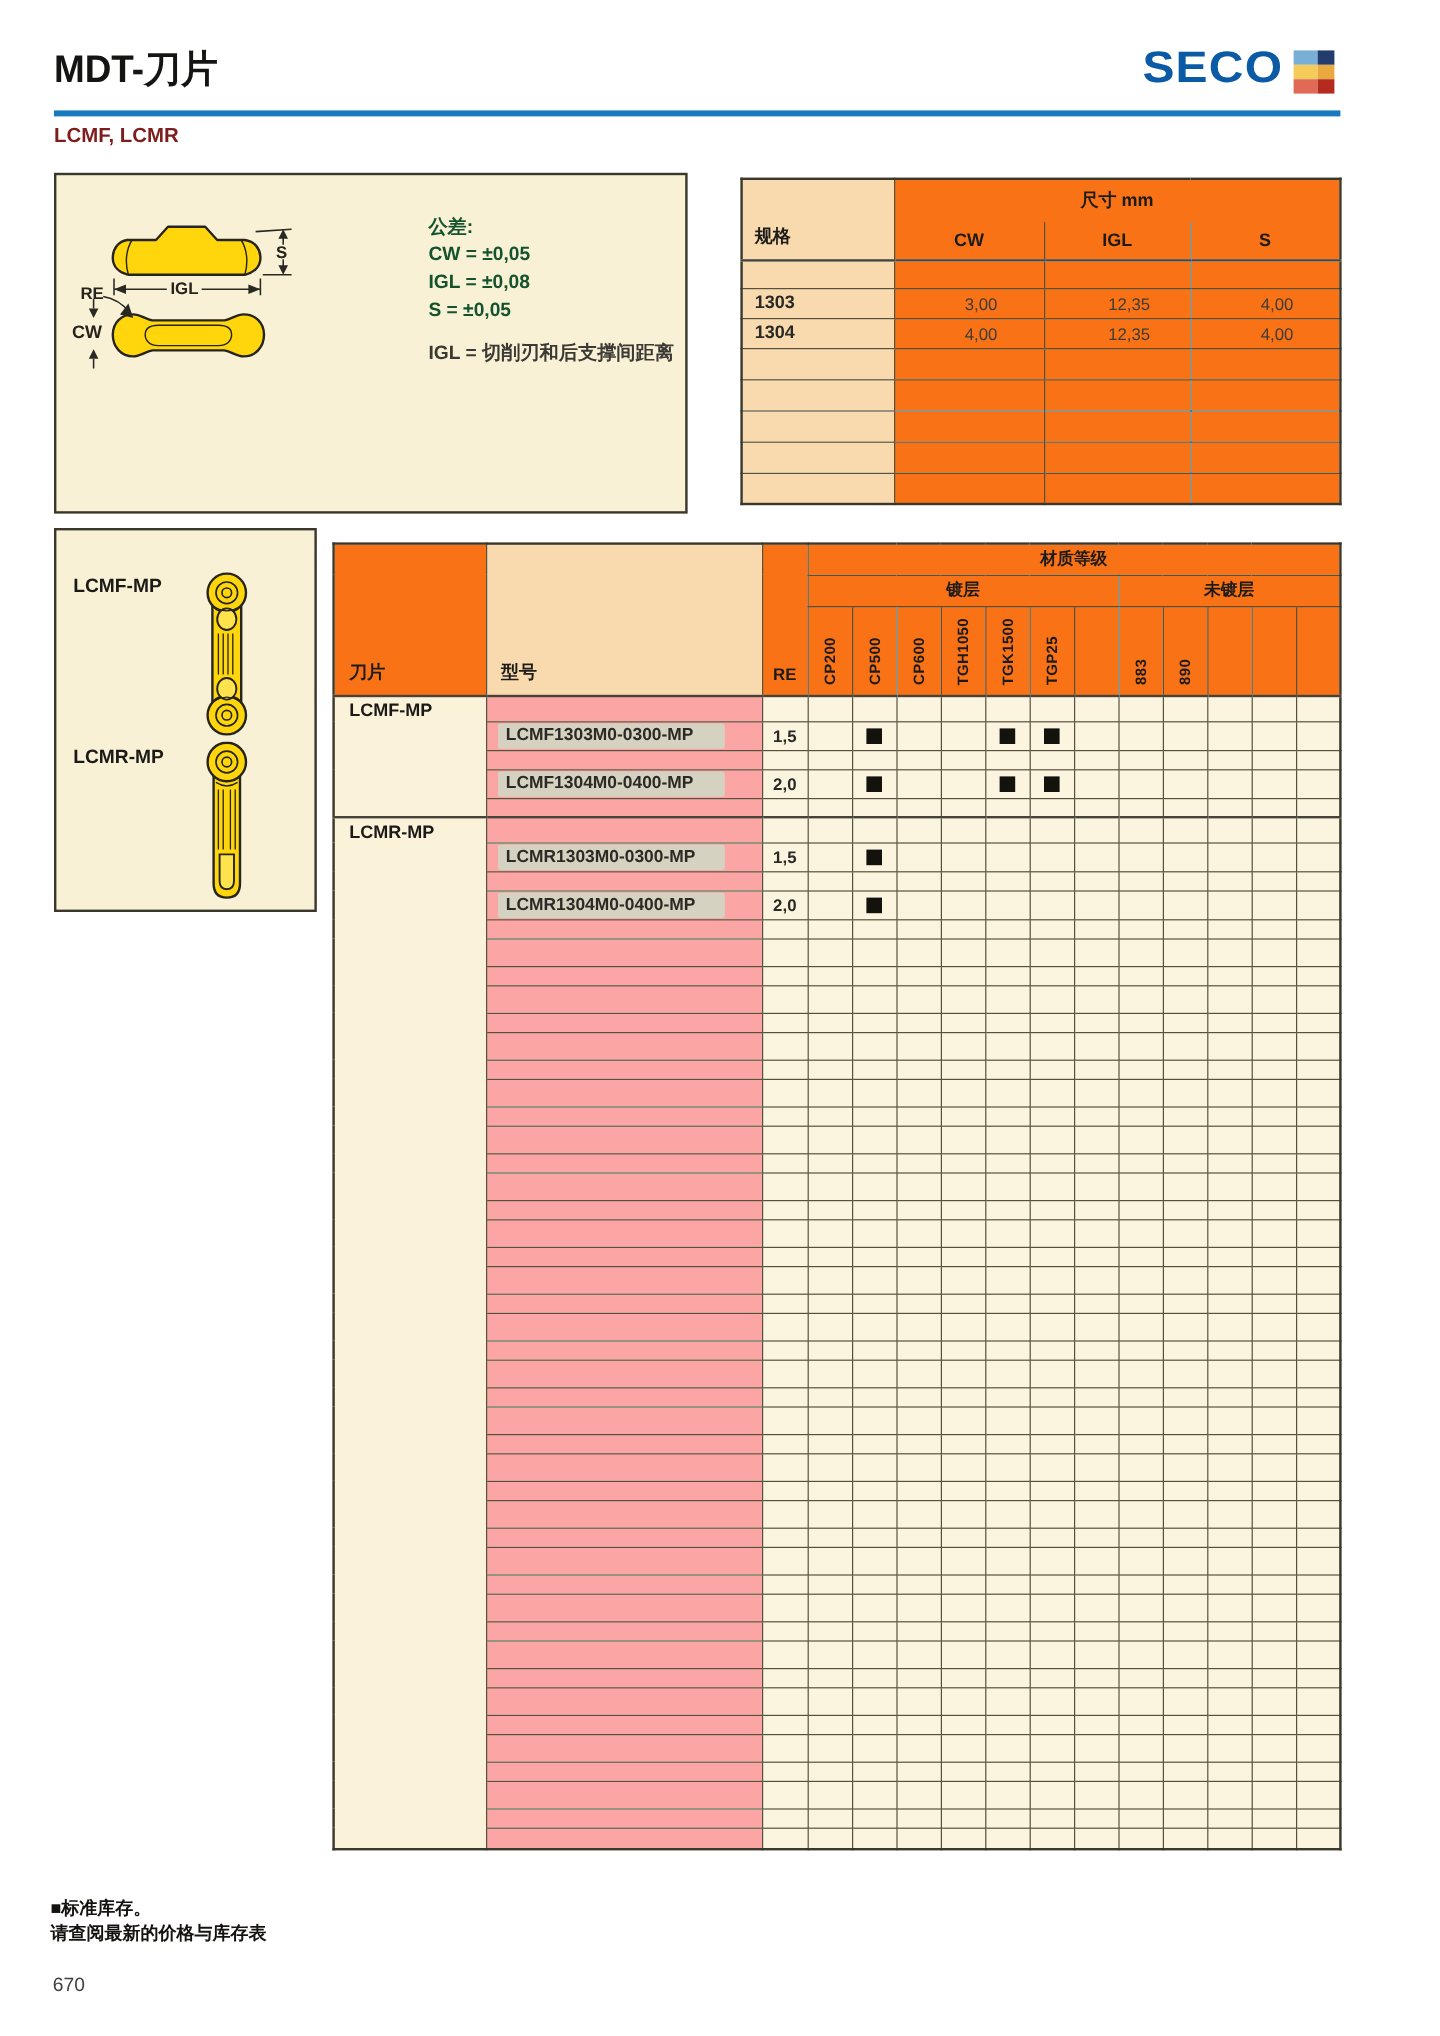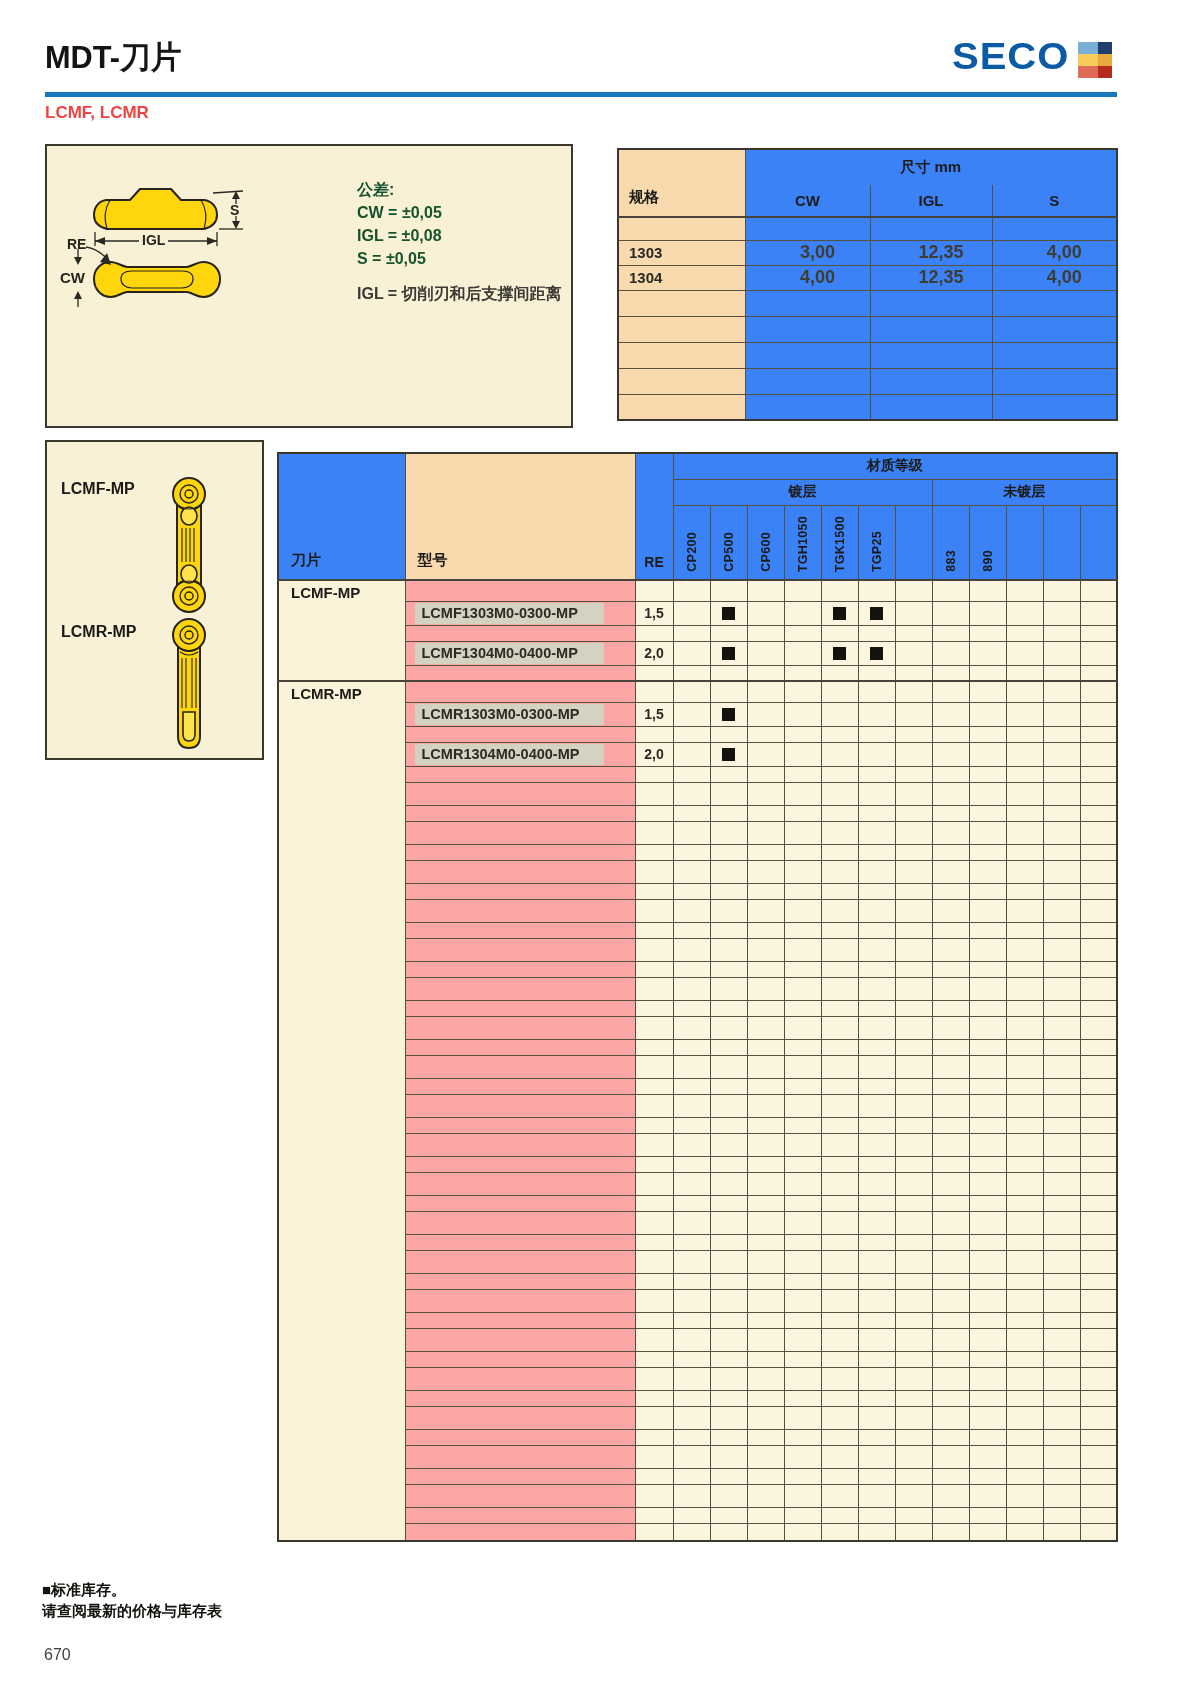--- a/index.html
+++ b/index.html
@@ -2,41 +2,41 @@
 <html><head>
 <meta charset="utf-8">
 <style>
   html,body{margin:0;padding:0;background:#ffffff;}
   .page{position:relative;width:1200px;height:1697px;background:#ffffff;
         font-family:"Liberation Sans",sans-serif;color:#1c1b18;overflow:hidden;}
 
   
   .title{position:absolute;left:45px;top:36px;font-size:32px;font-weight:bold;
          letter-spacing:0px;color:#141413;transform:scaleX(.96);transform-origin:left;}
-  .subtitle{position:absolute;left:45px;top:103px;font-size:17px;font-weight:bold;color:#ef4444;text-align:center;}
+  .subtitle{position:absolute;left:45px;top:103px;font-size:17px;font-weight:bold;color:#7f1d1d;text-align:center;}
   .blue-rule{position:absolute;left:45px;top:92px;width:1072px;height:5px;background:#1779BE;}
   .logo{position:absolute;left:952px;top:40px;display:flex;align-items:flex-start;}
   .logo-text{font-size:40px;line-height:36px;font-weight:bold;color:#0B5AA5;letter-spacing:1px;
              transform:scaleY(.92);transform-origin:top left;}
   .logo-mark{display:grid;grid-template-columns:20px 14px;grid-auto-rows:12px;margin-left:9px;margin-top:2px;}
   .logo-mark i{display:block;}
 
   
   table{border-collapse:collapse;table-layout:fixed;position:absolute;}
   td{padding:0;border:1px solid #56513F;overflow:hidden;white-space:nowrap;}
-  .cream{background:#3b82f6;}
+  .cream{background:#f97316;}
   .peach{background:#F8DAAE;margin-left:11px;}
 
   
   .dim-table{left:617px;top:148px;width:499px;border:2px solid #3A372C;background:#FBF4DE;}
   .spec-h{vertical-align:bottom;padding:0 0 9px 10px;font-weight:bold;font-size:15px;border-bottom:2px solid #47433A;}
   .group-h{text-align:center;font-weight:bold;font-size:15px;border-bottom:none;}
   .col-h{text-align:center;font-weight:bold;font-size:15px;border-top:none;border-bottom:2px solid #47433A;}
   .dim-spec{padding:0 0 0 10px;font-weight:bold;font-size:15px;color:#2A2925;}
-  .dim-val{text-align:center;font-weight:bold;font-size:18px;color:#3E3C35;padding-left:20px;}
+  .dim-val{text-align:center;font-weight:normal;font-size:14px;color:#3E3C35;padding-left:20px;}
 
   
   .diagram-box{position:absolute;left:45px;top:144px;width:524px;height:280px;
                border:2px solid #3A372C;background:#F8F1D6;}
   .dlabel{position:absolute;font-weight:bold;font-size:14px;color:#26241C;line-height:14px;}
   .dlabel.igl-l{background:#F8F1D6;padding:0 3px;}
   .tol{position:absolute;left:310px;top:32px;font-size:16px;font-weight:bold;color:#14532d;line-height:23px;}
   .igl-note{position:absolute;left:310px;top:138px;font-size:16px;font-weight:bold;color:#3B3933;}
 
   

